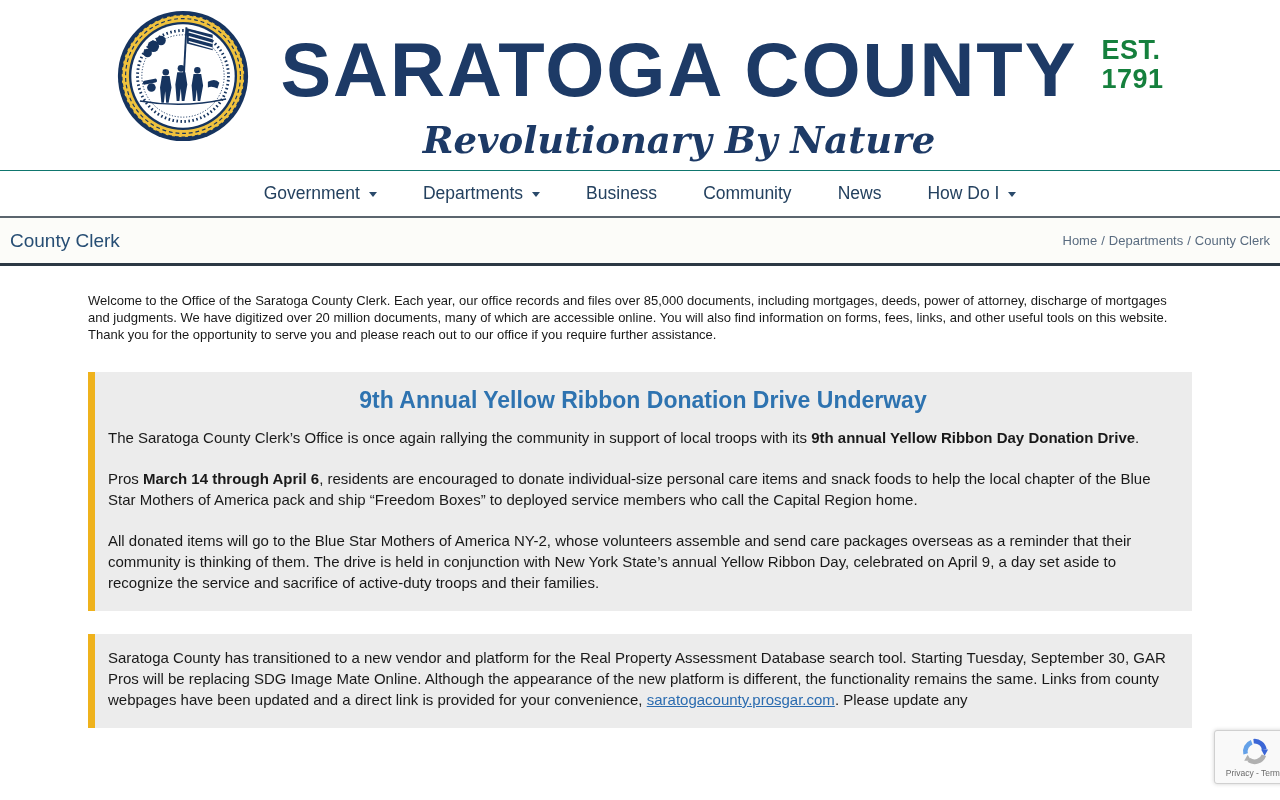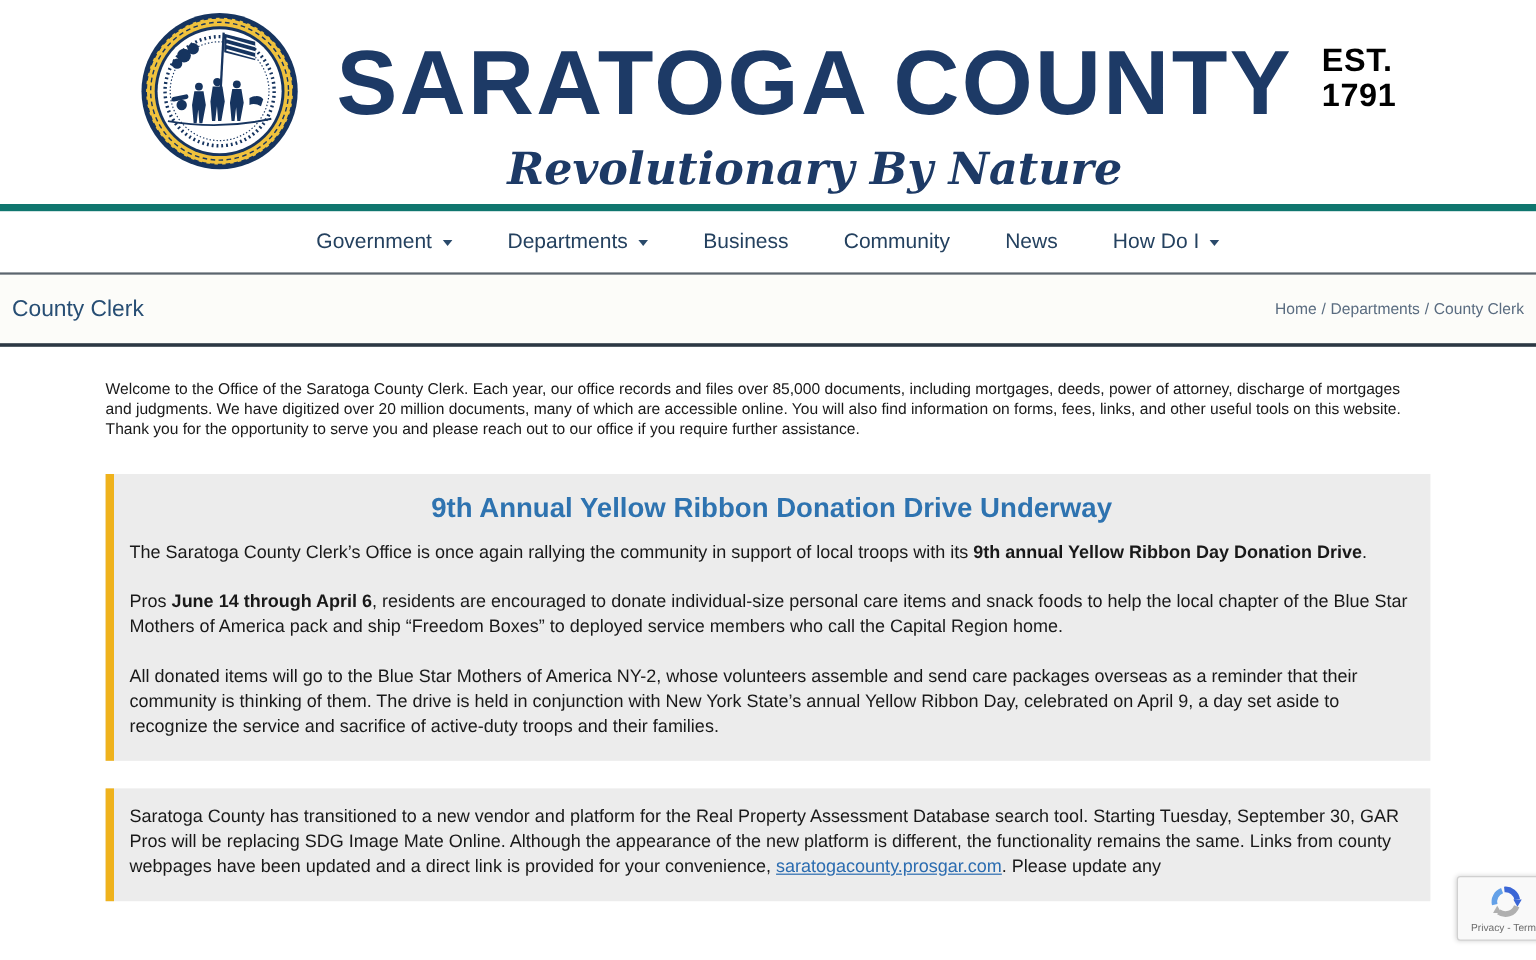--- a/index.html
+++ b/index.html
@@ -9,35 +9,35 @@
 
   
   .site-header { height:170px; display:flex; align-items:flex-start; justify-content:center;
                  gap:30px; padding-top:6px; background:#fff; }
   .seal { width:134px; height:134px; margin-top:3px; flex:0 0 auto; }
   .brand-block { display:flex; align-items:flex-start; gap:24px; }
   .brand-col { display:flex; flex-direction:column; }
   .brand-name { font-size:76px; font-weight:bold; letter-spacing:2px; line-height:1;
                 color:#1d3a66; white-space:nowrap; margin-top:26px; }
   .brand-est { margin-top:30px; font-size:27px; line-height:1.08; font-weight:bold;
-               color:#000000; letter-spacing:0.5px; }
+               color:#15803d; letter-spacing:0.5px; }
   .tagline { font-family:"DejaVu Serif", serif; font-style:italic; font-weight:bold;
              font-size:37px; color:#1d3a66; text-align:center; margin-top:10px; }
 
   
-  .main-nav { height:59px; border-top:6px solid #0f766e; border-bottom:2px solid #5b656e;
+  .main-nav { height:48px; border-top:1px solid #0f766e; border-bottom:2px solid #5b656e;
               display:flex; align-items:center; justify-content:center; gap:46px; }
   .nav-item { font-size:17.5px; color:#24415f; text-decoration:none; cursor:pointer;
               display:flex; align-items:center; }
   .caret { display:inline-block; width:0; height:0; border-left:4.5px solid transparent;
            border-right:4.5px solid transparent; border-top:5.5px solid #2a4a6b;
            margin-left:9px; margin-top:2px; }
 
   
-  .title-bar { height:60px; background:#fcfcf9; border-bottom:3px solid #2c3844;
+  .title-bar { height:48px; background:#fcfcf9; border-bottom:3px solid #2c3844;
                display:flex; align-items:center; justify-content:space-between;
                padding:0 10px; }
   .page-title { font-size:19px; color:#274e74; font-weight:400; }
   .breadcrumb { font-size:13px; color:#5a6c80; }
   .breadcrumb a { color:#5a6c80; text-decoration:none; cursor:pointer; }
   .crumb-sep { margin:0 4px; }
 
   
   .content { padding:26px 88px 0 88px; }
   .intro { font-size:13px; line-height:17px; color:#191919; margin-bottom:29px;
@@ -139,21 +139,21 @@
       <a>Home</a><span class="crumb-sep">/</span><a>Departments</a><span class="crumb-sep">/</span><span>County Clerk</span>
     </div>
   </div>
 
   <main class="content">
     <p class="intro">Welcome to the Office of the Saratoga County Clerk. Each year, our office records and files over 85,000 documents, including mortgages, deeds, power of attorney, discharge of mortgages and judgments. We have digitized over 20 million documents, many of which are accessible online. You will also find information on forms, fees, links, and other useful tools on this website. Thank you for the opportunity to serve you and please reach out to our office if you require further assistance.</p>
 
     <section class="notice-box">
       <h2 class="notice-heading">9th Annual Yellow Ribbon Donation Drive Underway</h2>
       <p><span>The Saratoga County Clerk’s Office is once again rallying the community in support of local troops with its </span><strong>9th annual Yellow Ribbon Day Donation Drive</strong><span>.</span></p>
-      <p><span>Pros </span><strong>June 14 through April 6</strong><span>, residents are encouraged to donate individual-size personal care items and snack foods to help the local chapter of the Blue Star Mothers of America pack and ship “Freedom Boxes” to deployed service members who call the Capital Region home.</span></p>
+      <p><span>Pros </span><strong>March 14 through April 6</strong><span>, residents are encouraged to donate individual-size personal care items and snack foods to help the local chapter of the Blue Star Mothers of America pack and ship “Freedom Boxes” to deployed service members who call the Capital Region home.</span></p>
       <p>All donated items will go to the Blue Star Mothers of America NY-2, whose volunteers assemble and send care packages overseas as a reminder that their community is thinking of them. The drive is held in conjunction with New York State’s annual Yellow Ribbon Day, celebrated on April 9, a day set aside to recognize the service and sacrifice of active-duty troops and their families.</p>
     </section>
 
     <section class="notice-box">
       <p><span>Saratoga County has transitioned to a new vendor and platform for the Real Property Assessment Database search tool. Starting Tuesday, September 30, GAR Pros will be replacing SDG Image Mate Online. Although the appearance of the new platform is different, the functionality remains the same. Links from county webpages have been updated and a direct link is provided for your convenience, </span><a class="link-blue">saratogacounty.prosgar.com</a><span>. Please update any</span></p>
     </section>
   </main>
 
   <div class="recaptcha-badge">
     <svg width="30" height="30" viewBox="0 0 32 32">

